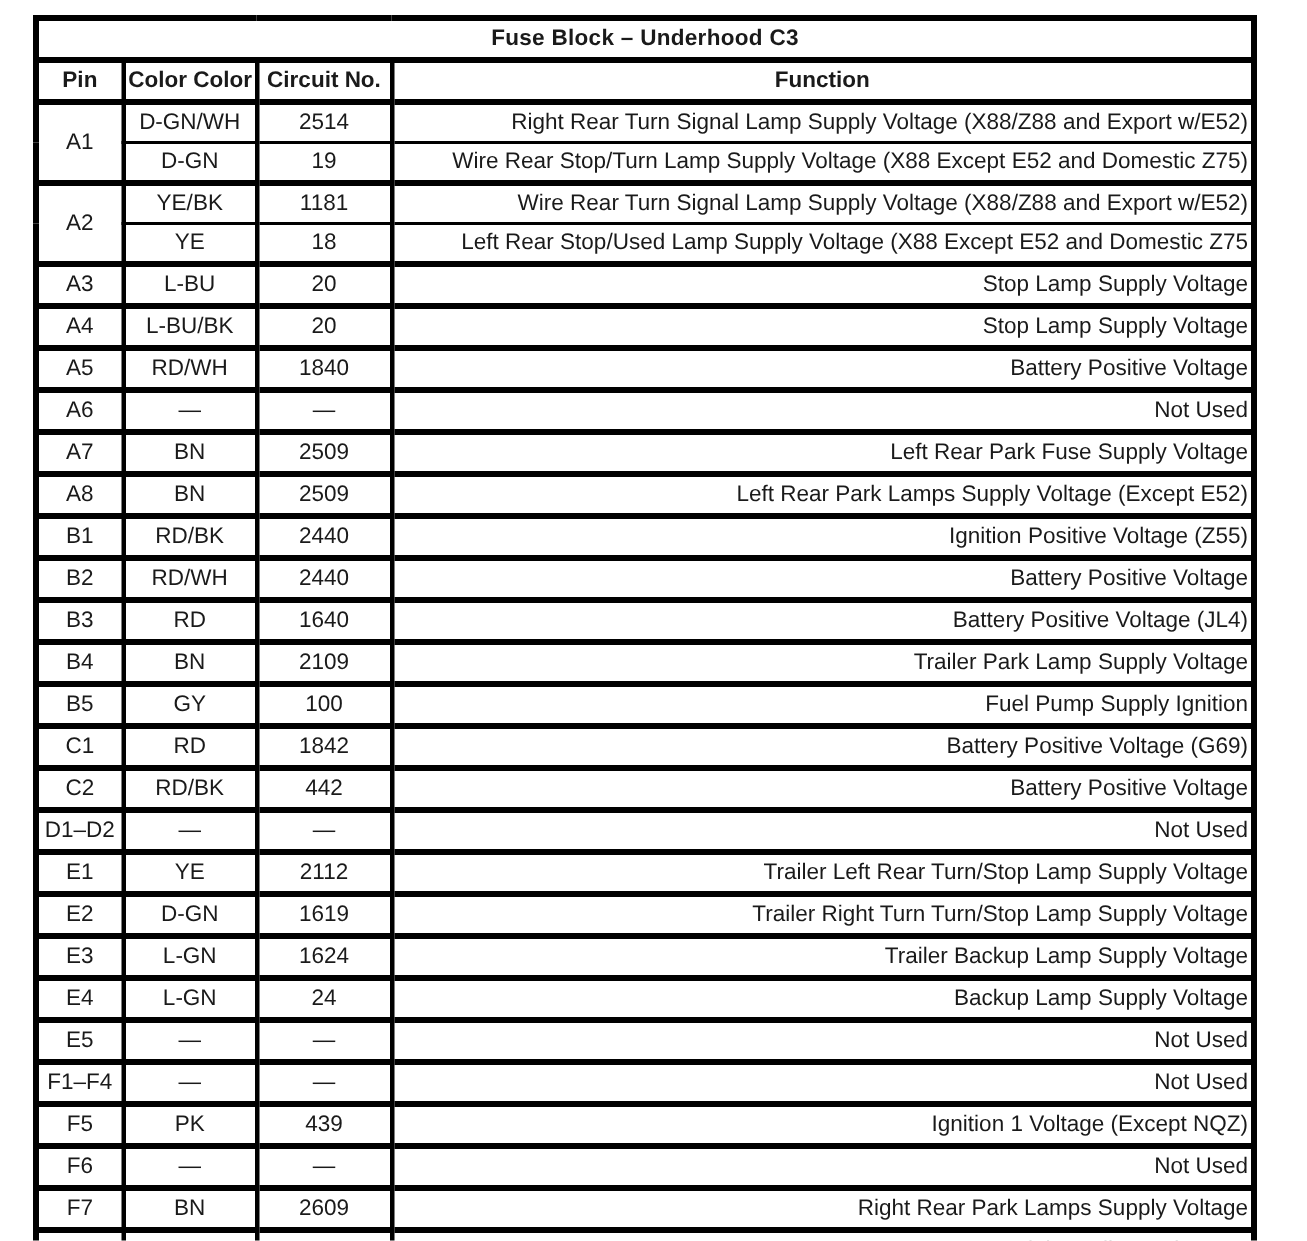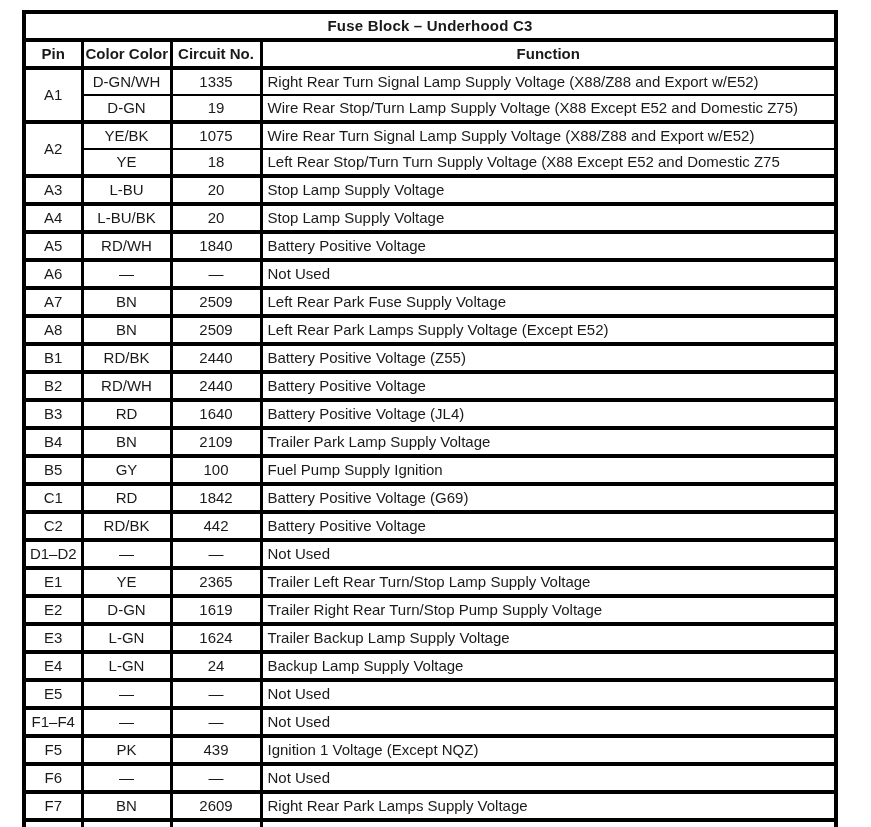--- a/index.html
+++ b/index.html
@@ -45,21 +45,21 @@
     text-align: center;
   }
   .fuse-table .title-row th {
     font-size: 15px;
     letter-spacing: 0.2px;
   }
   .fuse-table tbody tr.group-start td {
     border-top: 4px solid #000;
   }
   .fuse-table td.col-function {
-    text-align: left;
+    text-align: right;
     padding-left: 5px;
   }
 </style>
 </head>
 <body>
 
 <table class="fuse-table">
   <colgroup>
     <col style="width:58px">
     <col style="width:89px">
@@ -74,38 +74,38 @@
       <th>Pin</th>
       <th>Color Color</th>
       <th>Circuit No.</th>
       <th>Function</th>
     </tr>
   </thead>
   <tbody>
       <tr class="group-start">
         <td class="col-pin" rowspan="2">A1</td>
         <td class="col-wire">D-GN/WH</td>
-        <td class="col-circuit">1335</td>
+        <td class="col-circuit">2514</td>
         <td class="col-function">Right Rear Turn Signal Lamp Supply Voltage (X88/Z88 and Export w/E52)</td>
       </tr>
       <tr>
         <td class="col-wire">D-GN</td>
         <td class="col-circuit">19</td>
         <td class="col-function">Wire Rear Stop/Turn Lamp Supply Voltage (X88 Except E52 and Domestic Z75)</td>
       </tr>
       <tr class="group-start">
         <td class="col-pin" rowspan="2">A2</td>
         <td class="col-wire">YE/BK</td>
-        <td class="col-circuit">1075</td>
+        <td class="col-circuit">1181</td>
         <td class="col-function">Wire Rear Turn Signal Lamp Supply Voltage (X88/Z88 and Export w/E52)</td>
       </tr>
       <tr>
         <td class="col-wire">YE</td>
         <td class="col-circuit">18</td>
-        <td class="col-function">Left Rear Stop/Turn Turn Supply Voltage (X88 Except E52 and Domestic Z75</td>
+        <td class="col-function">Left Rear Stop/Used Lamp Supply Voltage (X88 Except E52 and Domestic Z75</td>
       </tr>
       <tr class="group-start">
         <td class="col-pin" rowspan="1">A3</td>
         <td class="col-wire">L-BU</td>
         <td class="col-circuit">20</td>
         <td class="col-function">Stop Lamp Supply Voltage</td>
       </tr>
       <tr class="group-start">
         <td class="col-pin" rowspan="1">A4</td>
         <td class="col-wire">L-BU/BK</td>
@@ -133,21 +133,21 @@
       <tr class="group-start">
         <td class="col-pin" rowspan="1">A8</td>
         <td class="col-wire">BN</td>
         <td class="col-circuit">2509</td>
         <td class="col-function">Left Rear Park Lamps Supply Voltage (Except E52)</td>
       </tr>
       <tr class="group-start">
         <td class="col-pin" rowspan="1">B1</td>
         <td class="col-wire">RD/BK</td>
         <td class="col-circuit">2440</td>
-        <td class="col-function">Battery Positive Voltage (Z55)</td>
+        <td class="col-function">Ignition Positive Voltage (Z55)</td>
       </tr>
       <tr class="group-start">
         <td class="col-pin" rowspan="1">B2</td>
         <td class="col-wire">RD/WH</td>
         <td class="col-circuit">2440</td>
         <td class="col-function">Battery Positive Voltage</td>
       </tr>
       <tr class="group-start">
         <td class="col-pin" rowspan="1">B3</td>
         <td class="col-wire">RD</td>
@@ -180,28 +180,28 @@
       </tr>
       <tr class="group-start">
         <td class="col-pin" rowspan="1">D1–D2</td>
         <td class="col-wire">—</td>
         <td class="col-circuit">—</td>
         <td class="col-function">Not Used</td>
       </tr>
       <tr class="group-start">
         <td class="col-pin" rowspan="1">E1</td>
         <td class="col-wire">YE</td>
-        <td class="col-circuit">2365</td>
+        <td class="col-circuit">2112</td>
         <td class="col-function">Trailer Left Rear Turn/Stop Lamp Supply Voltage</td>
       </tr>
       <tr class="group-start">
         <td class="col-pin" rowspan="1">E2</td>
         <td class="col-wire">D-GN</td>
         <td class="col-circuit">1619</td>
-        <td class="col-function">Trailer Right Rear Turn/Stop Pump Supply Voltage</td>
+        <td class="col-function">Trailer Right Turn Turn/Stop Lamp Supply Voltage</td>
       </tr>
       <tr class="group-start">
         <td class="col-pin" rowspan="1">E3</td>
         <td class="col-wire">L-GN</td>
         <td class="col-circuit">1624</td>
         <td class="col-function">Trailer Backup Lamp Supply Voltage</td>
       </tr>
       <tr class="group-start">
         <td class="col-pin" rowspan="1">E4</td>
         <td class="col-wire">L-GN</td>

